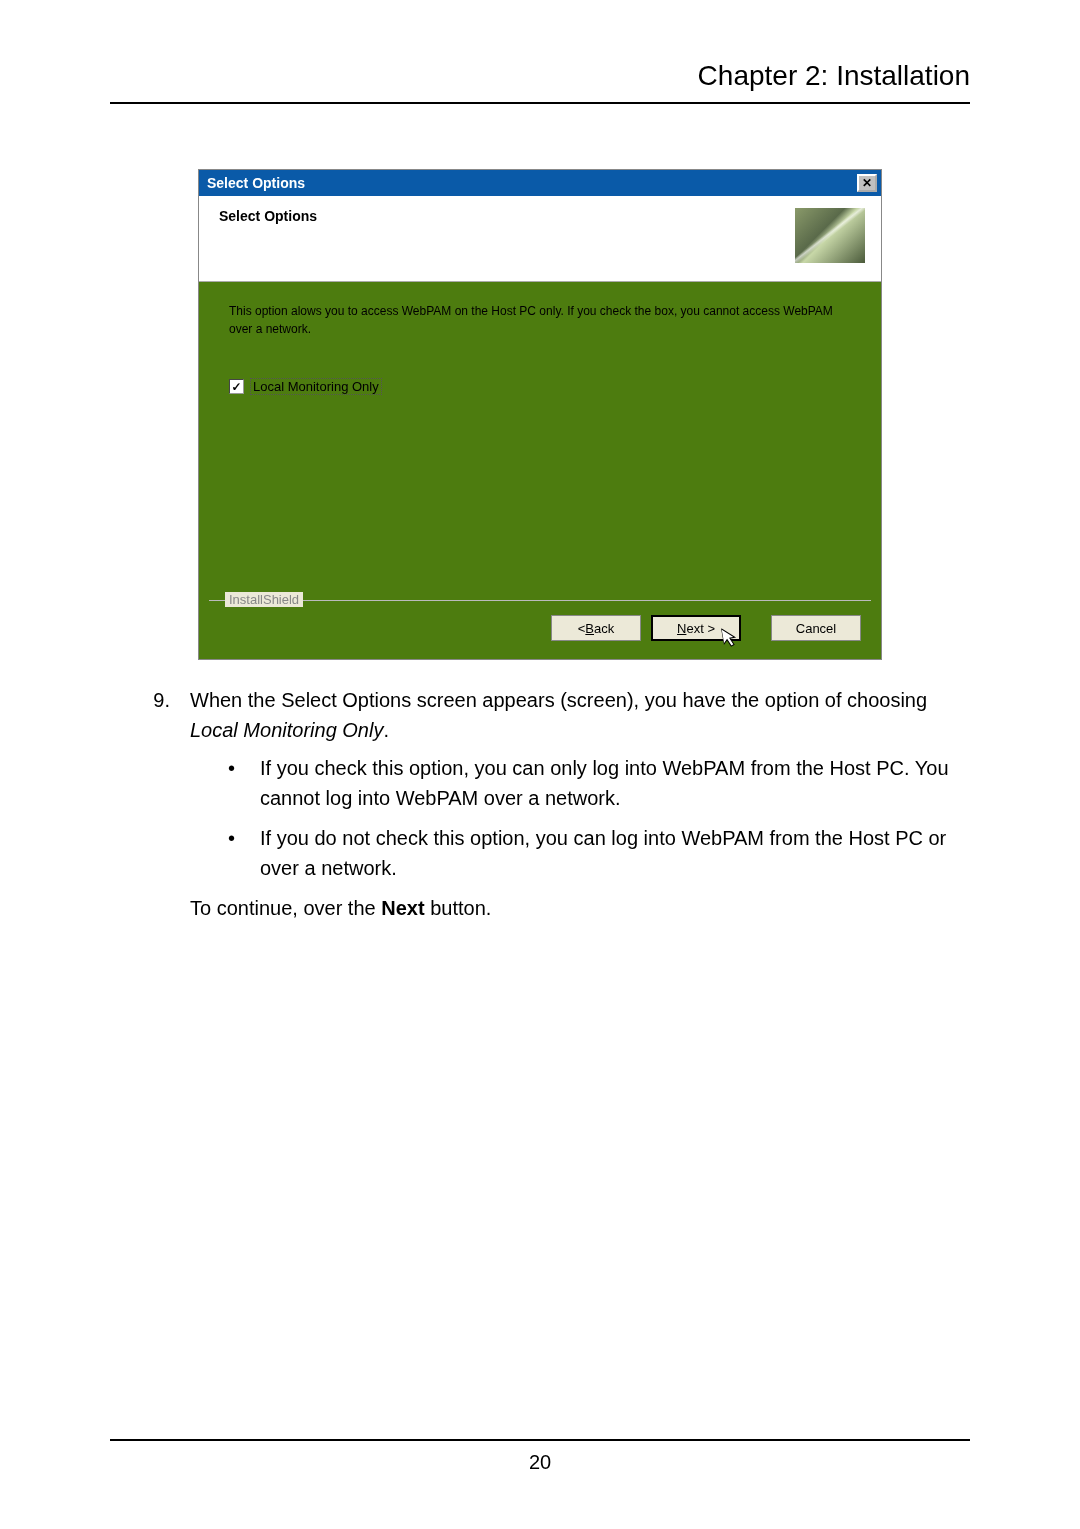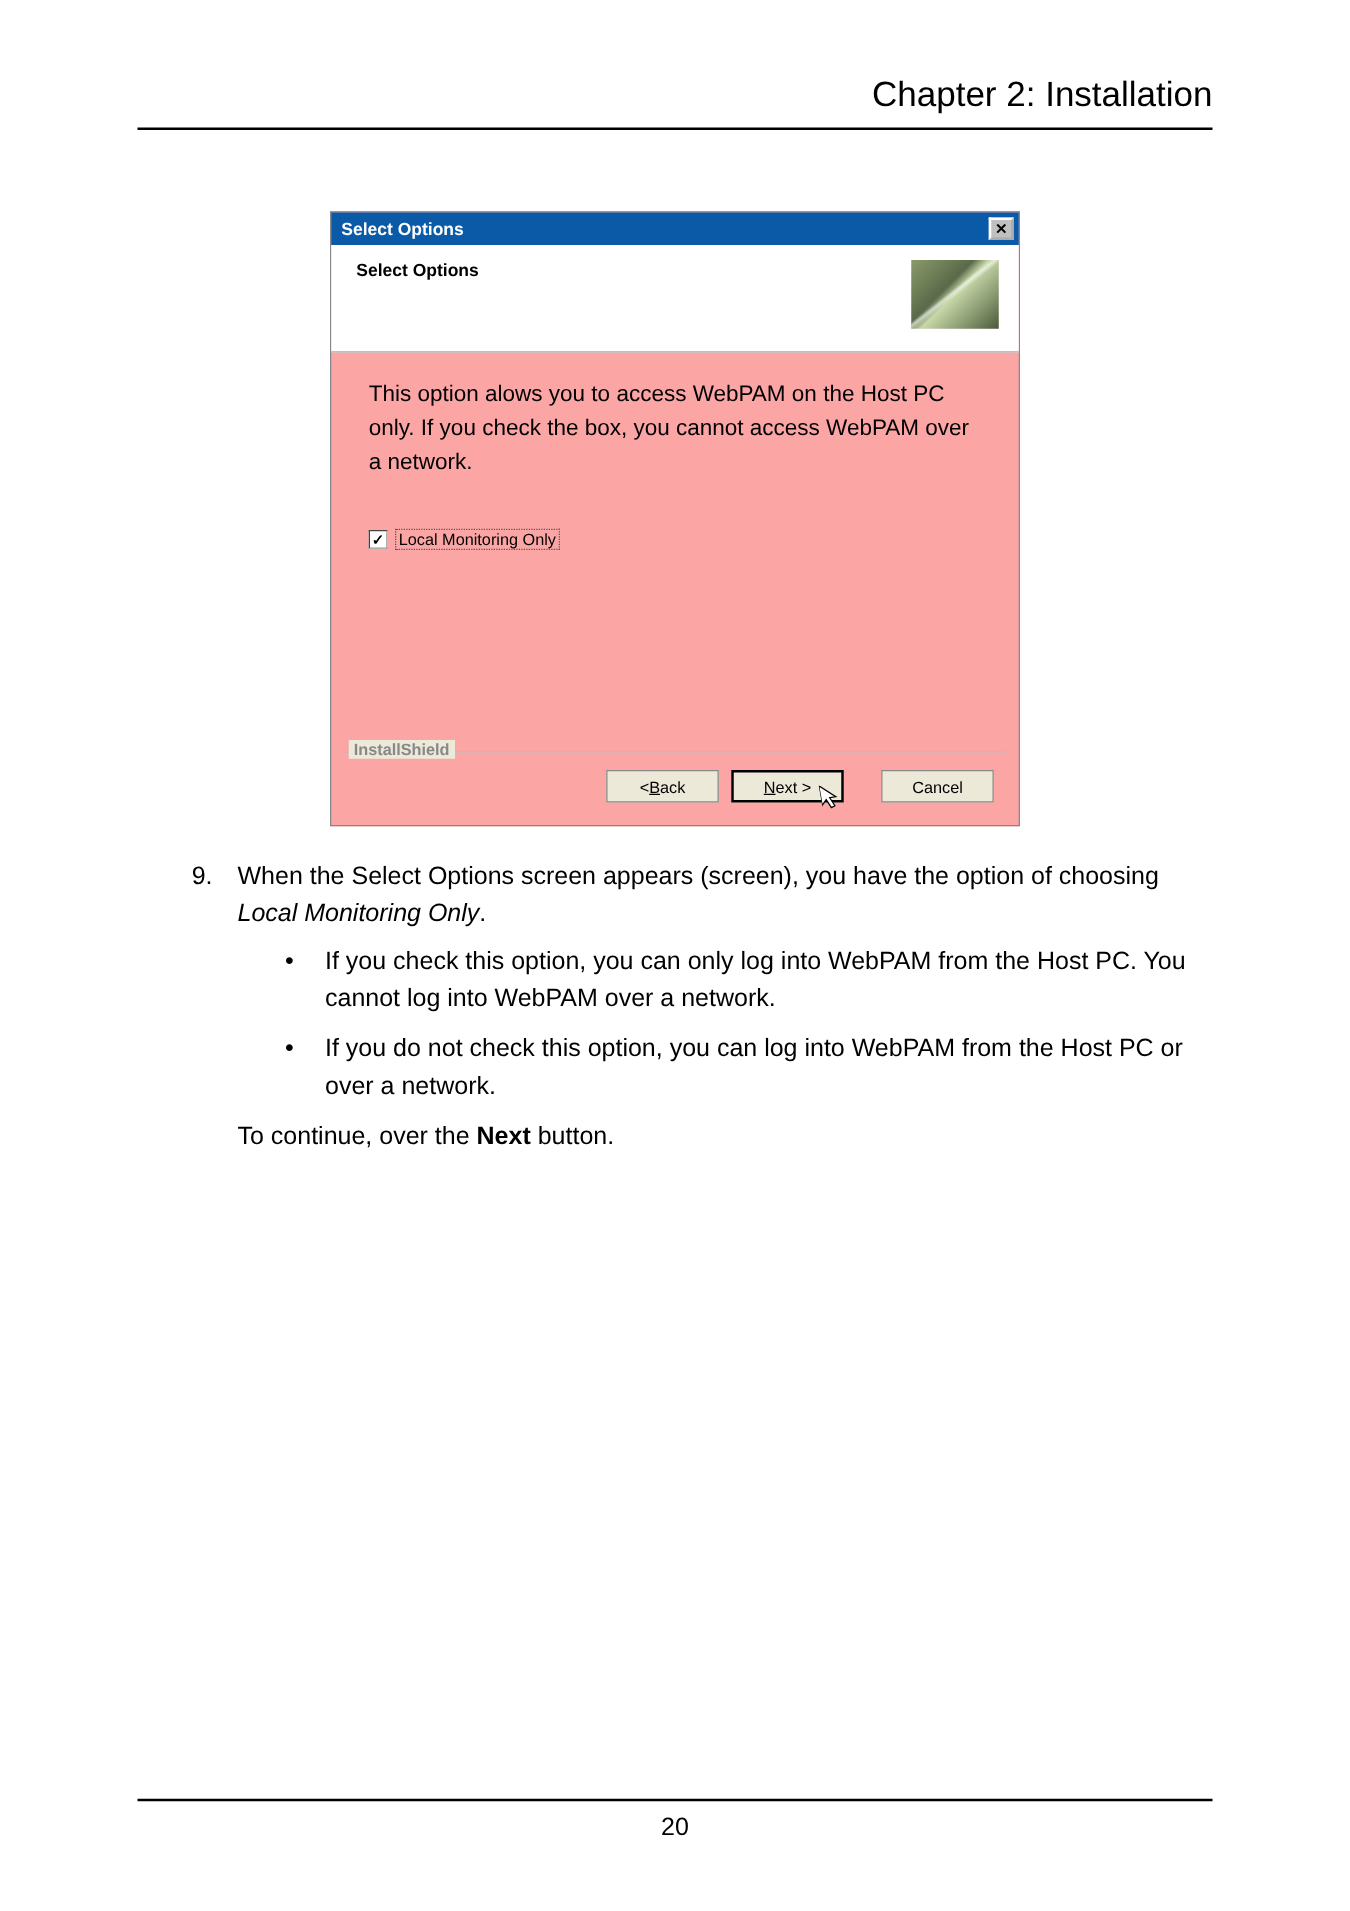--- a/index.html
+++ b/index.html
@@ -24,23 +24,23 @@
       border: none;
       border-top: 2px solid #000;
       margin: 0 110px;
     }
     .dialog-wrapper {
       display: flex;
       justify-content: center;
       margin-top: 65px;
     }
     .dialog {
-      width: 552px;
+      width: 684px;
       border: 1px solid #888;
-      background: #fca5a5;
+      background: #4d7c0f;
       font-family: Tahoma, Arial, sans-serif;
       position: relative;
     }
     .titlebar {
       background: linear-gradient(180deg, #0a5aa8 0%, #0a5aa8 100%);
       color: #fff;
       display: flex;
       justify-content: space-between;
       align-items: center;
       padding: 4px 4px 4px 8px;
@@ -97,21 +97,21 @@
       left: 0;
       width: 100%;
       height: 100%;
       background: linear-gradient(to bottom right, transparent 45%, rgba(255,255,255,0.6) 48%, transparent 52%);
     }
     .body-panel {
       padding: 20px 30px 10px 30px;
       min-height: 250px;
     }
     .description {
-      font-size: 18px;
+      font-size: 12px;
       line-height: 1.5;
       margin-bottom: 40px;
     }
     .checkbox-row {
       display: flex;
       align-items: center;
       gap: 6px;
     }
     .checkbox {
       width: 15px;
@@ -128,27 +128,26 @@
       font-weight: bold;
     }
     .checkbox-label {
       font-size: 13px;
       border: 1px dotted #555;
       padding: 0 2px;
     }
     .fieldset-label {
       font-size: 13px;
       color: #888;
-      margin: 60px 0 0 14px;
+      margin: 60px 0 0 26px;
       background: #ece9d8;
       position: relative;
       z-index: 2;
       display: inline-block;
       padding: 0 4px;
-      font-weight: bold;
     }
     .fieldset-line {
       border-top: 1px solid #bbb;
       margin: -8px 10px 0 10px;
     }
     .button-row {
       display: flex;
       justify-content: flex-end;
       gap: 10px;
       padding: 14px 20px 18px 20px;

